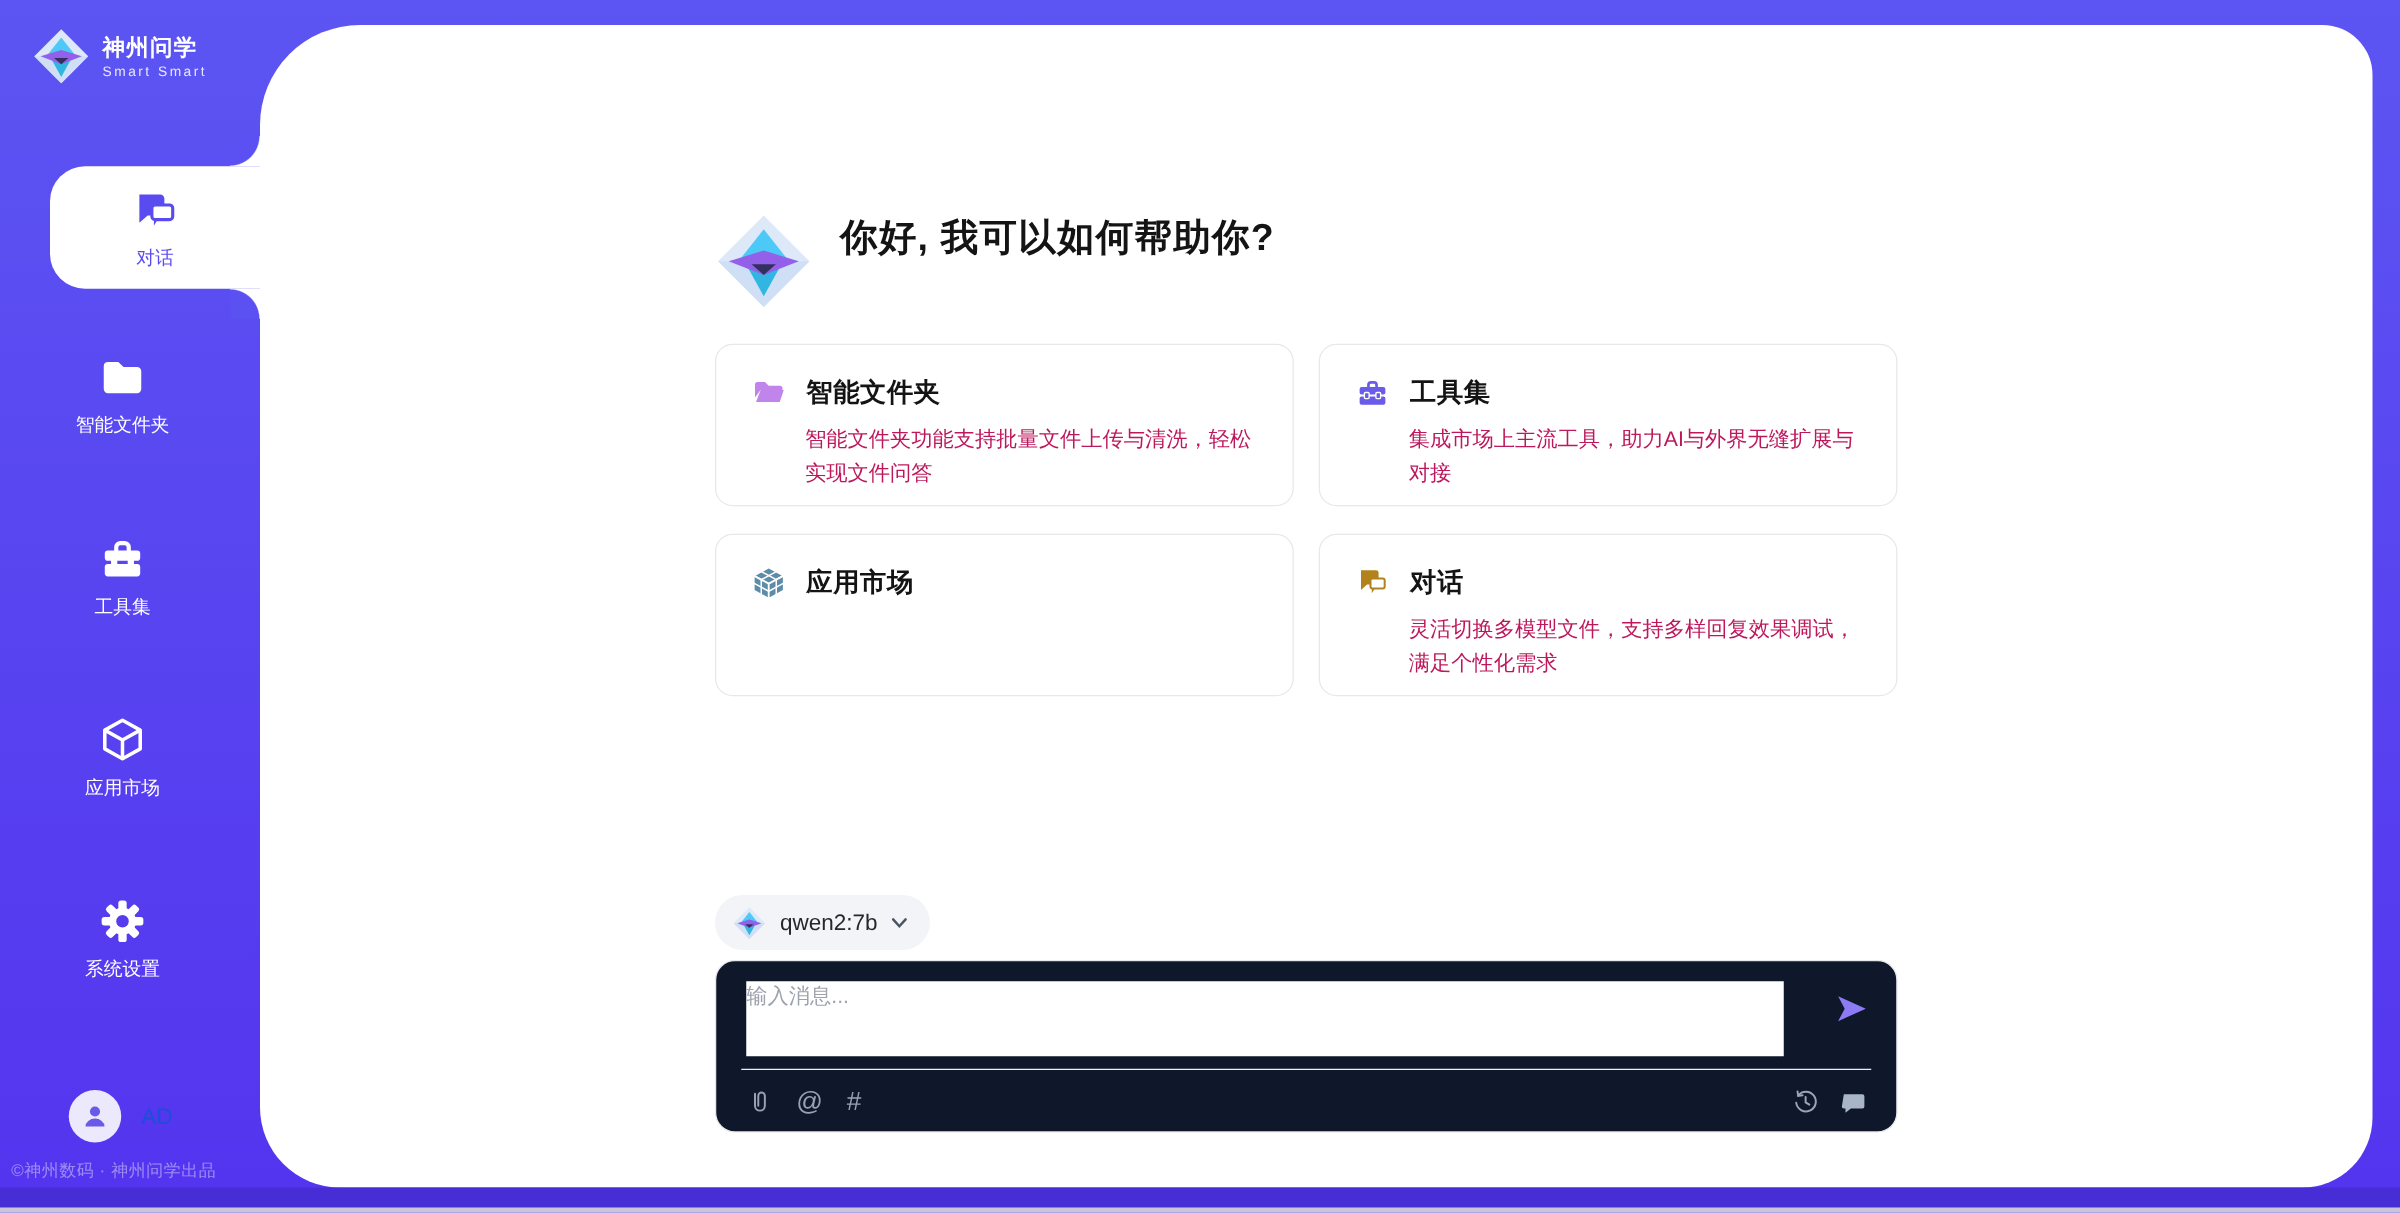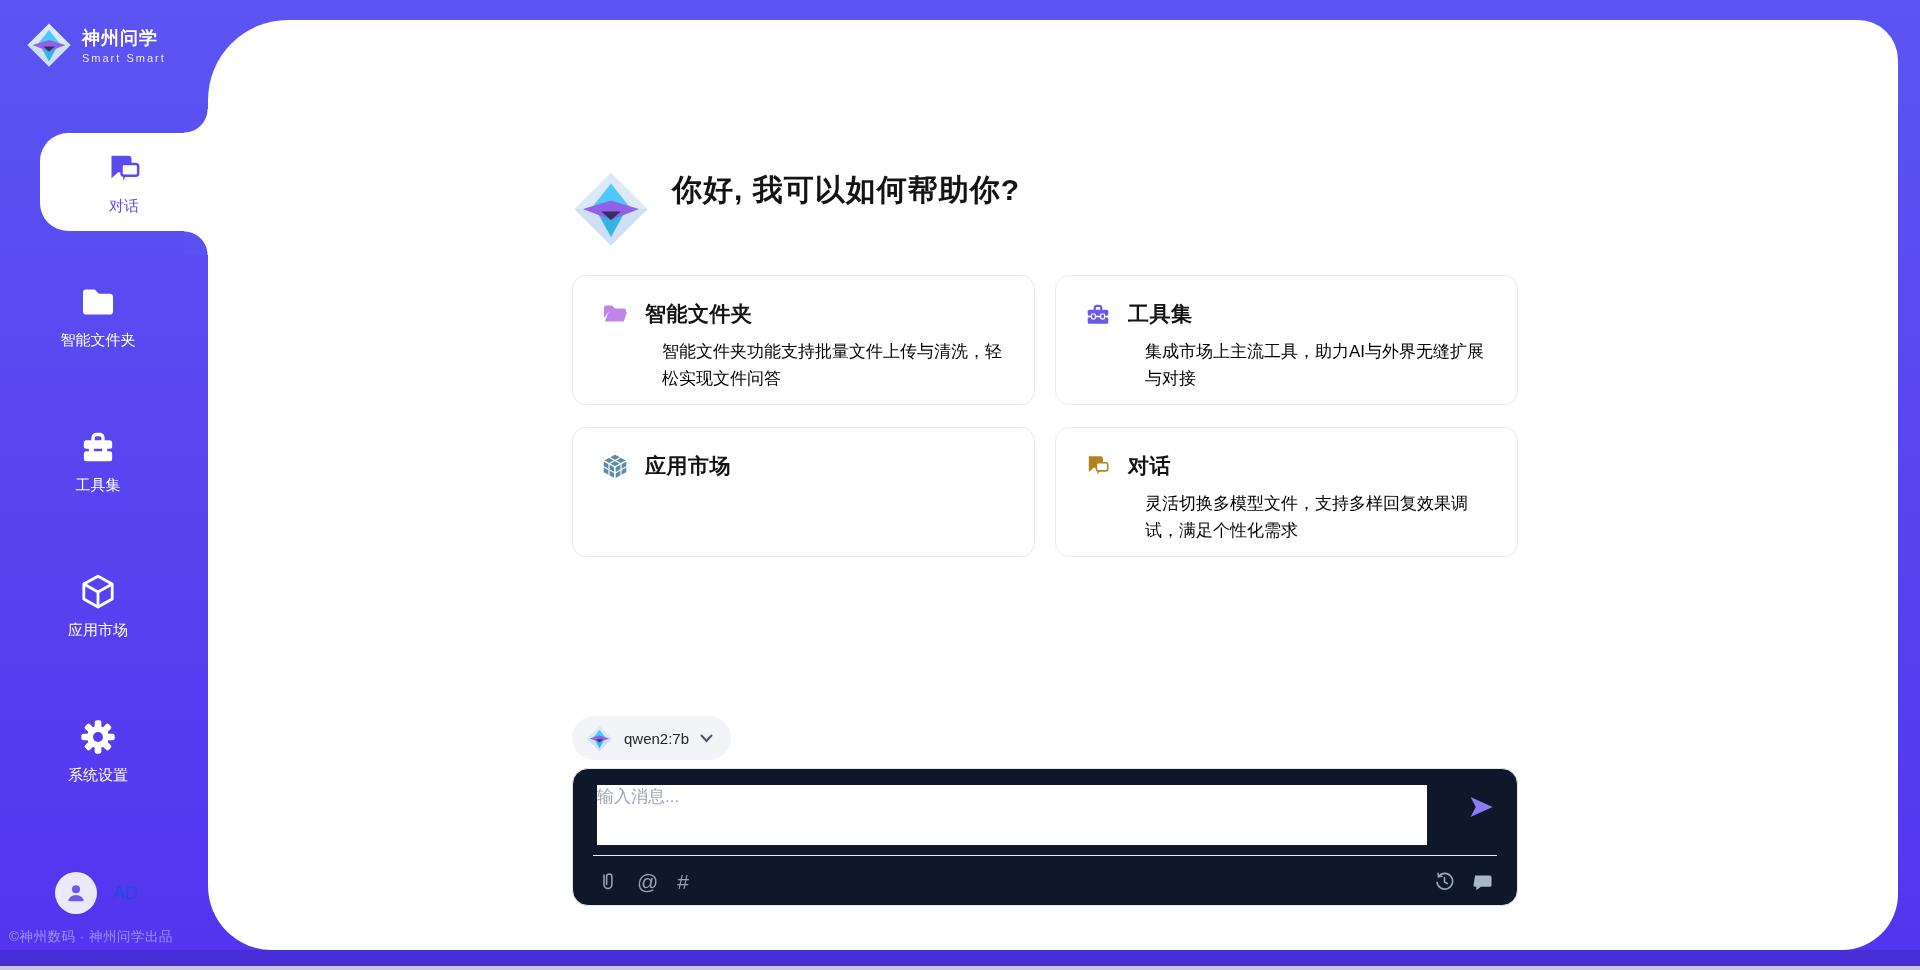--- a/index.html
+++ b/index.html
@@ -47,28 +47,28 @@
   .greeting { position:absolute; left:364px; top:150px; display:flex; align-items:flex-start; gap:22px; }
   .greeting-logo { width:78px; height:78px; }
   .greeting-text { font-size:30px; font-weight:bold; color:#141414; letter-spacing:1px; }
 
   .cards { position:absolute; left:364px; top:255px; display:grid;
     grid-template-columns:463px 463px; column-gap:20px; row-gap:22px; }
   .card { height:130px; background:#fff; border:1px solid #e7e8ec; border-radius:14px;
     padding:24px 24px 0 29px; cursor:pointer; }
   .card-head { display:flex; align-items:center; gap:17px; }
   .card-title { font-size:21px; font-weight:bold; color:#141414; letter-spacing:0.5px; }
-  .card-desc { margin-top:10px; margin-left:60px; font-size:17px; color:#000000; line-height:1.6; }
+  .card-desc { margin-top:10px; margin-left:42px; font-size:17px; color:#be185d; line-height:1.6; }
   .card-icon { width:26px; height:26px; flex:0 0 26px; }
 
   .model-chip { position:absolute; left:364px; top:696px; height:44px; display:inline-flex;
     align-items:center; gap:11px; padding:0 18px 0 14px; background:#f3f4f7;
     border-radius:22px; cursor:pointer; }
   .chip-logo { width:27px; height:27px; }
-  .chip-label { font-size:15px; color:#27272a; }
+  .chip-label { font-size:18px; color:#27272a; }
 
   .composer { position:absolute; left:364px; top:748px; width:946px; height:138px;
     background:#0f172a; border:1.5px solid #e7e8ec; border-radius:16px; }
   .composer textarea { position:absolute; left:24px; top:16px; width:830px; height:60px;
     border:none; outline:none; resize:none; font-size:17px; color:#333;
     font-family:"Liberation Sans","DejaVu Sans",sans-serif; }
   .composer textarea::placeholder { color:#9ca3af; }
   .send-btn { position:absolute; right:22px; top:24px; width:28px; height:28px; cursor:pointer; }
   .composer-divider { position:absolute; left:20px; right:20px; top:86px; height:1px; background:#eceef2; }
   .composer-left { position:absolute; left:24px; bottom:13px; display:flex; align-items:center; gap:19px; }

